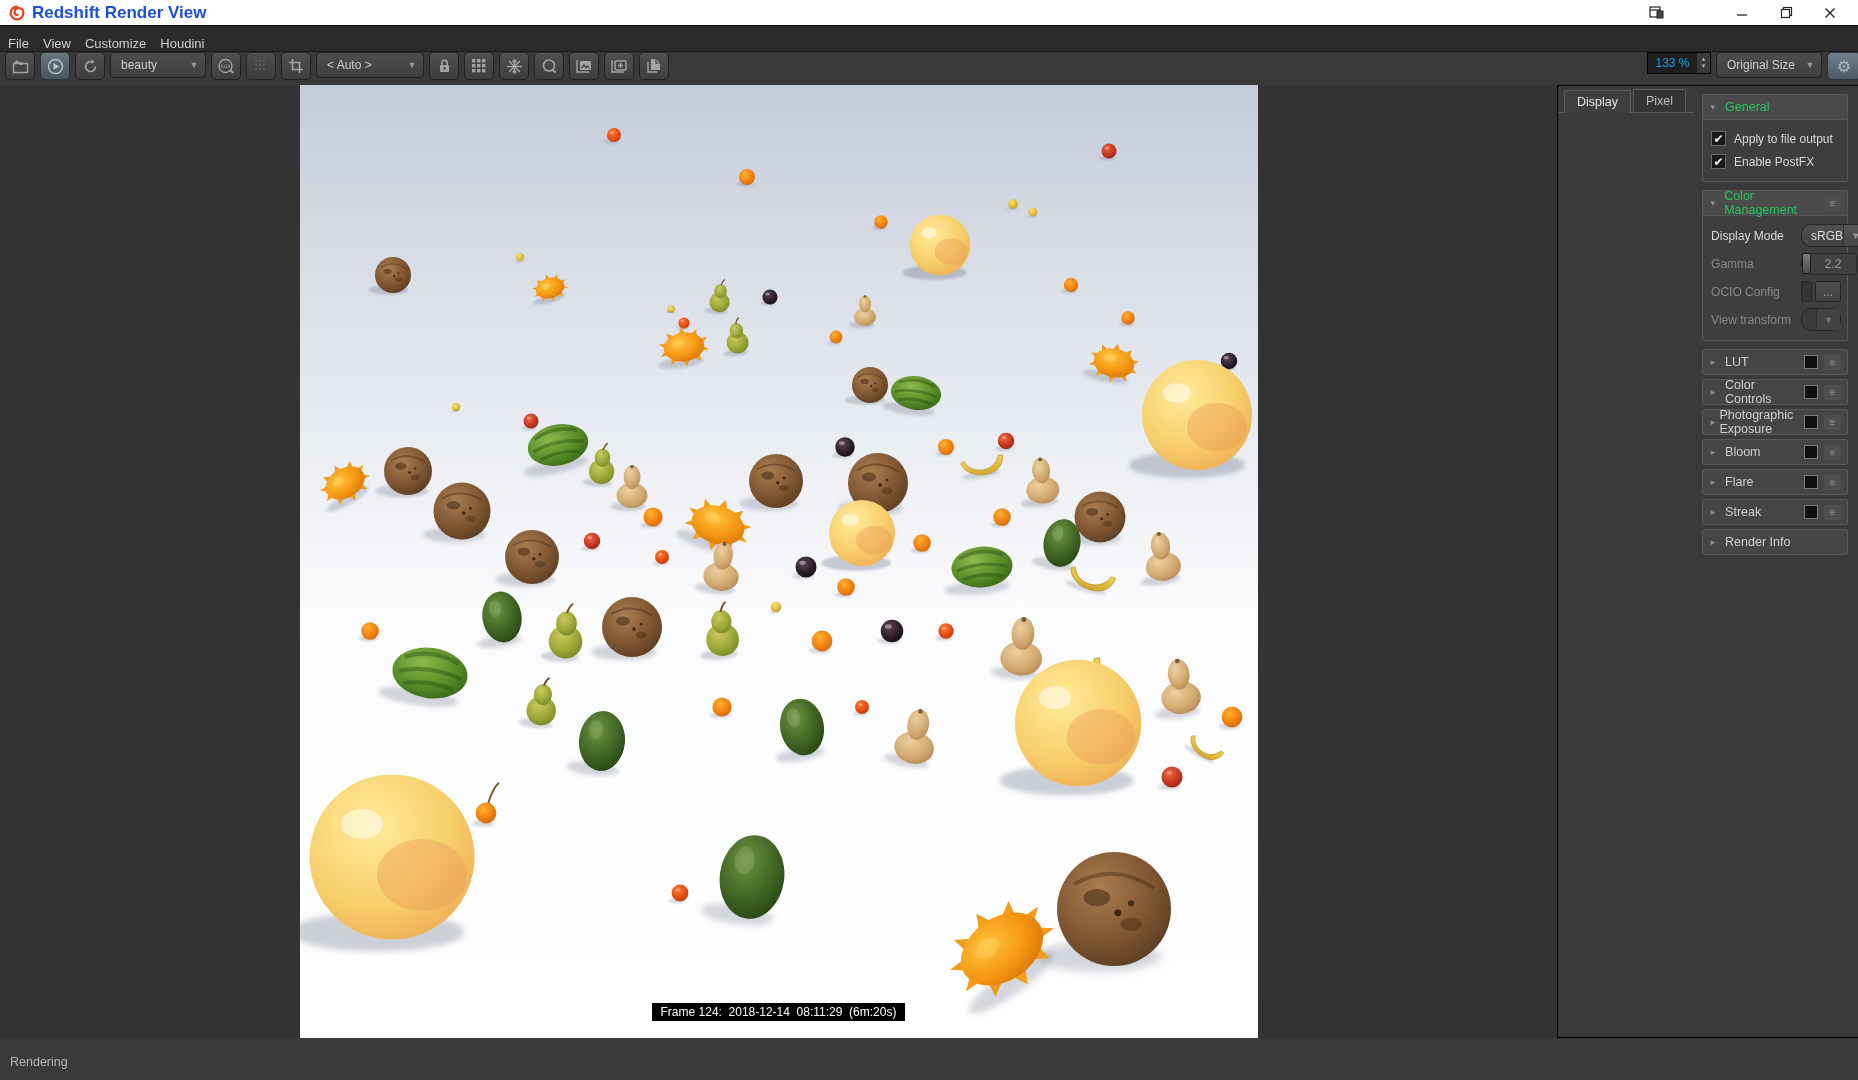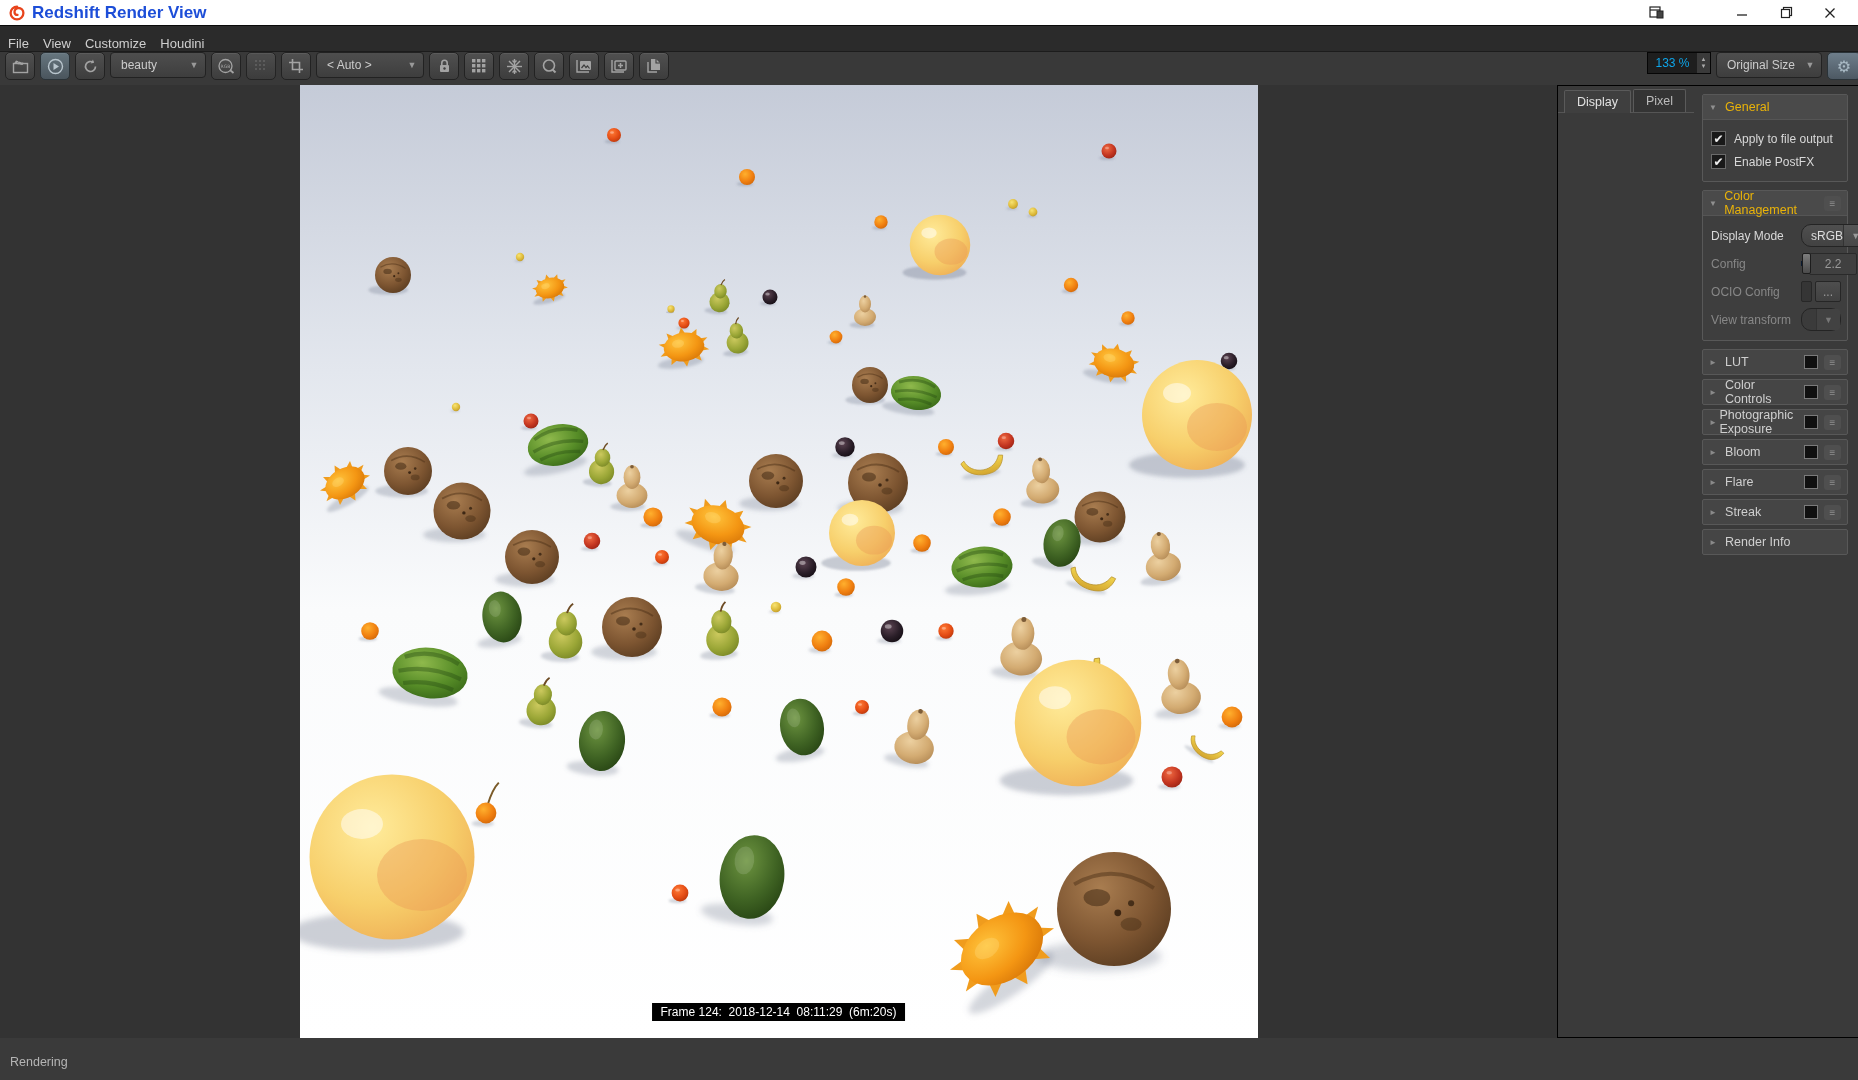--- a/index.html
+++ b/index.html
@@ -44,21 +44,21 @@
 
   
   .side-panel { width:301px; flex:none; background:#3a3a3a; border:1px solid #000; border-right:none; display:flex; }
   .tabs { display:flex; padding:3px 6px 0 6px; border-bottom:1px solid #555; height:27px; }
   .tab { padding:4px 12px 4px 12px; font-size:12.5px; border:1px solid #5a5a5a; border-bottom:none; margin-right:2px; background:#343434; color:#bbb; border-radius:2px 2px 0 0; }
   .tab.active { background:#3f3f3f; color:#e2e2e2; position:relative; top:1px; }
   .panel-body { padding:8px 10px 0 8px; overflow:hidden; }
   .section { border:1px solid #585858; background:#3e3e3e; border-radius:2px; margin-bottom:8px; }
   .section-header { height:25px; background:#4a4a4a; display:flex; align-items:center; padding:0 6px; border-bottom:1px solid #555; }
   .section-header .tri { color:#909090; font-size:8px; width:16px; }
-  .section-header .sec-title { color:#eab308; font-size:12.5px; }
+  .section-header .sec-title { color:#22c55e; font-size:12.5px; }
   .section-content { padding:7px 6px 8px 6px; }
   .chk-row { display:flex; align-items:center; height:23px; }
   .chk-box { width:15px; height:15px; background:#191919; border:1px solid #6a6a6a; margin:0 8px 0 2px; display:flex; align-items:center; justify-content:center; color:#eee; font-size:12px; line-height:12px; }
   .chk-label { color:#d8d8d8; }
   .prop-row { display:flex; align-items:center; height:25px; margin-bottom:3px; }
   .prop-label { width:92px; color:#d8d8d8; flex:none; padding-left:2px; }
   .prop-label.dim { color:#878787; }
   .dropdown { flex:1; height:23px; background:linear-gradient(#4f4f4f,#424242); border:1px solid #242424; display:flex; align-items:center; padding-left:9px; color:#ddd; border-radius:10px; }
   .dropdown.disabled { background:#3b3b3b; color:#777; }
   .dropdown .arrow { margin-left:auto; width:24px; height:100%; display:flex; align-items:center; justify-content:center; color:#9a9a9a; font-size:9px; border-left:1px solid #333; background:linear-gradient(#565656,#474747); border-radius:0 2px 2px 0; }
@@ -895,21 +895,21 @@
         </div>
         <div class="section-content">
           <div class="prop-row">
             <span class="prop-label">Display Mode</span>
             <div class="dropdown">
               <span>sRGB</span>
               <span class="arrow">▼</span>
             </div>
           </div>
           <div class="prop-row">
-            <span class="prop-label dim">Config</span>
+            <span class="prop-label dim">Gamma</span>
             <div class="slider-wrap">
               <div class="slider-track-blue"></div>
               <div class="slider-track-black"></div>
               <div class="slider-handle"></div>
             </div>
             <div class="value-box">2.2</div>
           </div>
           <div class="prop-row">
             <span class="prop-label dim">OCIO Config</span>
             <div class="text-field"></div>

